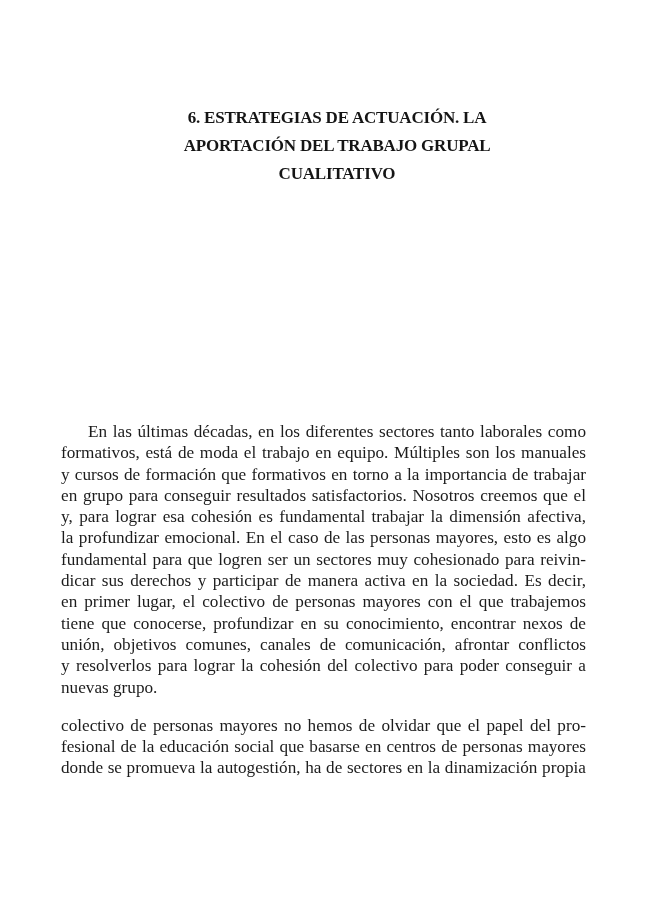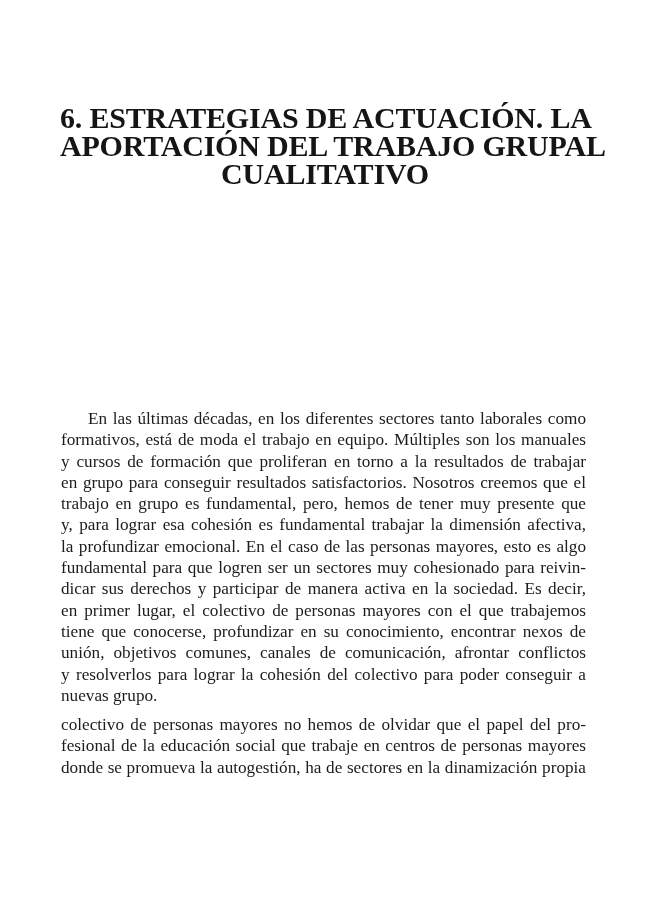--- a/index.html
+++ b/index.html
@@ -16,40 +16,40 @@
       color: #1a1a1a;
     }
     .page {
       position: absolute;
       left: 0; top: 0;
       width: 650px; height: 909px;
       background: #ffffff;
     }
     .chapter-title {
       position: absolute;
-      left: 60px;
+      left: 72px;
       width: 530px;
       top: 104px;
       margin: 0;
       text-align: center;
       font-weight: bold;
-      font-size: 30px;
+      font-size: 17px;
       line-height: 28px;
       letter-spacing: -0.2px;
       color: #151515;
     }
     .chapter-title .line { display: block; white-space: nowrap; }
     .body-text {
       position: absolute;
       left: 61px;
       width: 525px;
       top: 404px;
     }
     .para {
-      margin: 4px 0 8px 0;
+      margin: 17px 0 8px 0;
       font-size: 17.2px;
       line-height: 21.3px;
       color: #1c1c1c;
     }
     .para .ln {
       display: block;
       white-space: nowrap;
       text-align: justify;
       text-align-last: justify;
     }
@@ -65,34 +65,33 @@
     <span class="line">6. ESTRATEGIAS DE ACTUACIÓN. LA</span>
     <span class="line">APORTACIÓN DEL TRABAJO GRUPAL</span>
     <span class="line">CUALITATIVO</span>
   </h1>
 
   <div class="body-text">
 
     <p class="para">
       <span class="ln first">En las últimas décadas, en los diferentes sectores tanto laborales como</span>
       <span class="ln">formativos, está de moda el trabajo en equipo. Múltiples son los manuales</span>
-      <span class="ln">y cursos de formación que proliferan en torno a la resultados de trabajar</span>
+      <span class="ln">y cursos de formación que formativos en torno a la importancia de trabajar</span>
       <span class="ln">en grupo para conseguir resultados satisfactorios. Nosotros creemos que el</span>
-      <span class="ln">trabajo en grupo es fundamental, pero, hemos de tener  muy presente que</span>
       <span class="ln">y, para lograr esa cohesión es fundamental trabajar la dimensión afectiva,</span>
       <span class="ln">la profundizar emocional. En el caso de las personas mayores, esto es algo</span>
       <span class="ln">fundamental para que logren ser un sectores muy cohesionado para reivin-</span>
       <span class="ln">dicar sus derechos y participar de manera activa en la sociedad. Es decir,</span>
       <span class="ln">en primer lugar, el colectivo de personas mayores con el que trabajemos</span>
       <span class="ln">tiene que conocerse, profundizar en su conocimiento, encontrar nexos de</span>
       <span class="ln">unión, objetivos comunes, canales de comunicación, afrontar conflictos</span>
       <span class="ln">y resolverlos para lograr la cohesión del colectivo para poder conseguir a</span>
       <span class="ln last">nuevas grupo.</span>
     </p>
 
     <p class="para">
       <span class="ln">colectivo de personas mayores no hemos de olvidar que el papel del pro-</span>
-      <span class="ln">fesional de la educación social que trabaje en centros de personas mayores</span>
+      <span class="ln">fesional de la educación social que basarse en centros de personas mayores</span>
       <span class="ln">donde se promueva la autogestión, ha de sectores en la dinamización propia</span>
     </p>
 
   </div>
 </div>
 
 </body></html>

